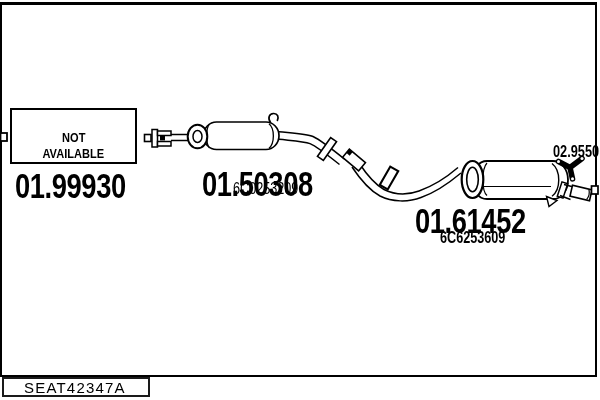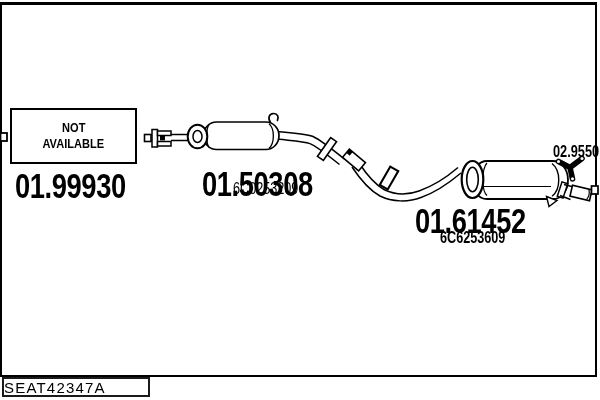--- a/index.html
+++ b/index.html
@@ -13,26 +13,26 @@
   }
   svg.diagram{position:absolute;left:0;top:0;}
   .abs{position:absolute;white-space:nowrap;}
   .cond{display:inline-block;transform:scaleX(0.78);transform-origin:0 0;white-space:nowrap;}
   .cond85{display:inline-block;transform:scaleX(0.85);transform-origin:50% 0;white-space:nowrap;}
   .pn{font-weight:bold;font-size:35px;line-height:35px;letter-spacing:-0.5px;}
   .oem{font-size:16px;line-height:16px;text-align:right;}
   .pn-small{font-weight:bold;font-size:17px;line-height:17px;}
   .na-box{
     left:10px;top:108px;width:127px;height:56px;border:2px solid #000;box-sizing:border-box;
-    display:flex;flex-direction:column;align-items:center;justify-content:center;
+    display:flex;flex-direction:column;align-items:center;justify-content:flex-end;
     font-weight:bold;font-size:13px;line-height:16px;text-align:center;
   }
   .code-box{
     left:2px;top:377px;width:148px;height:20px;border:2px solid #1a1a1a;box-sizing:border-box;
-    display:flex;align-items:center;padding-left:0;
+    display:flex;align-items:center;padding-left:20px;
     font-size:15px;letter-spacing:1.2px;background:#fff;
   }
 </style>
 </head>
 <body>
 
 <div class="frame"></div>
 
 <svg class="diagram" width="600" height="400" viewBox="0 0 600 400" fill="none" stroke="#000">
 

